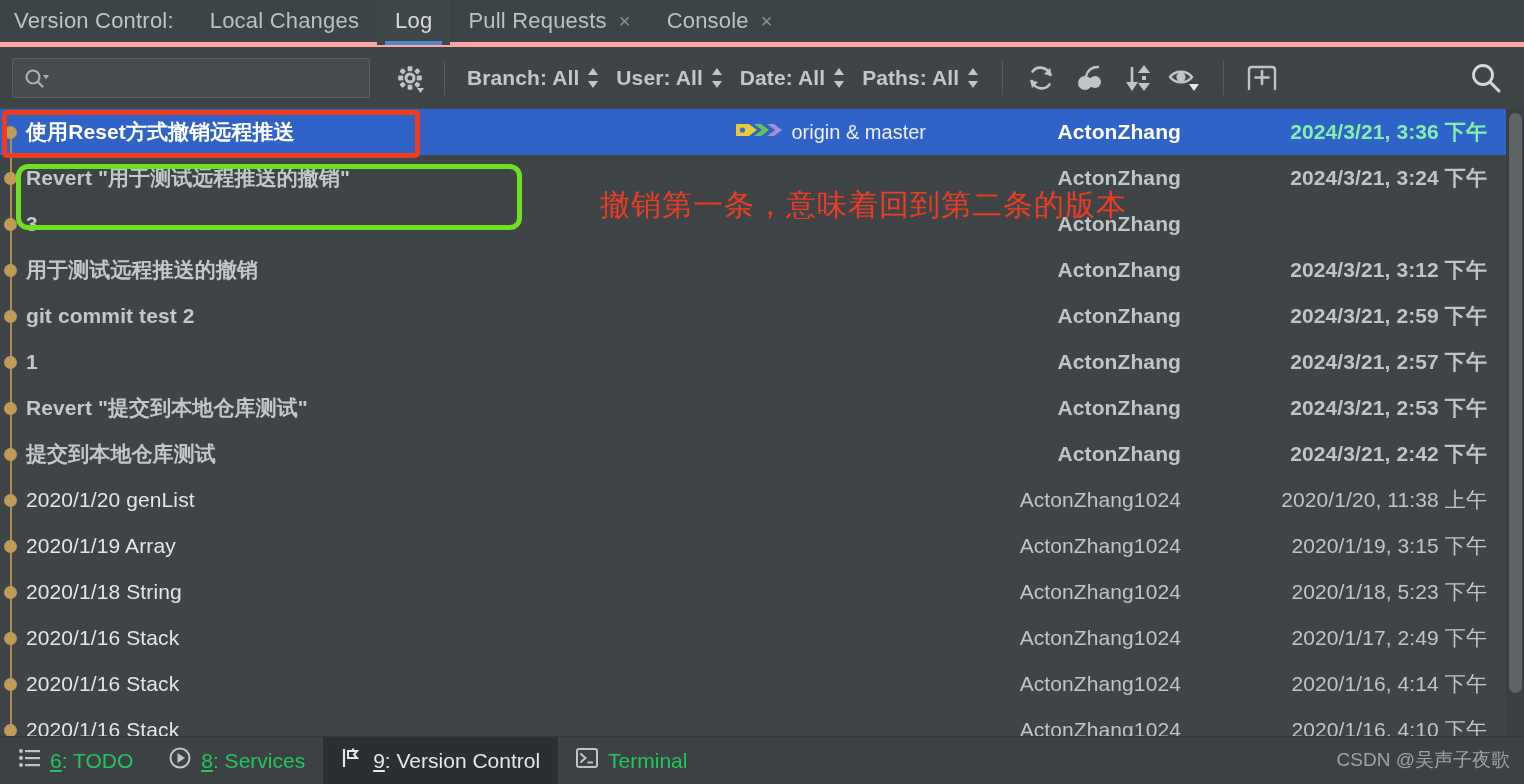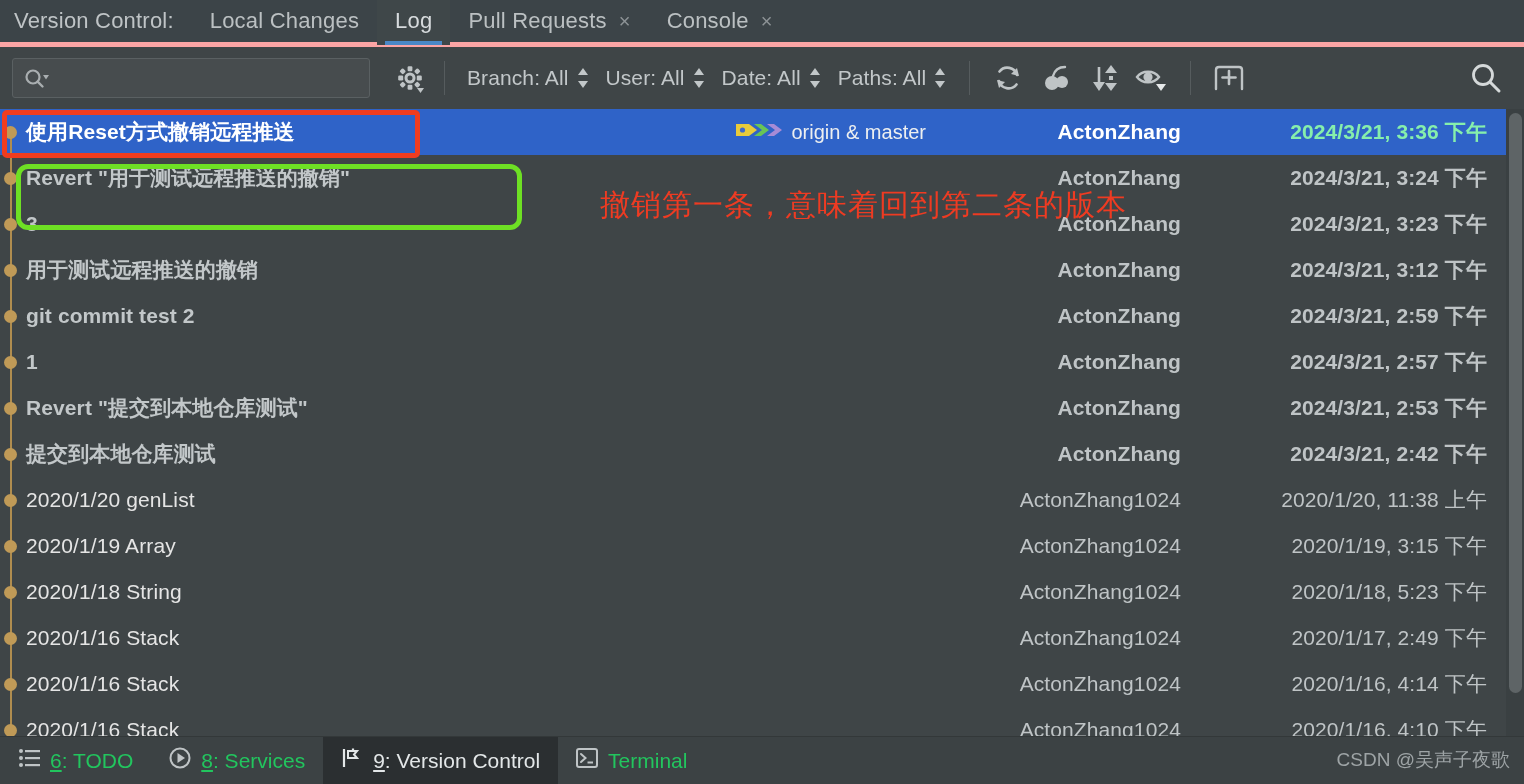--- a/index.html
+++ b/index.html
@@ -118,20 +118,21 @@
     margin: 0 14px;
   }
   .filter {
     color: #C2C7C9;
     font-size: 21px;
     display: flex;
     align-items: flex-start;
     padding: 0 8px;
     white-space: nowrap;
     letter-spacing: .1px;
+    font-weight: bold;
   }
   .filter .updown {
     margin-left: 7px;
     display: inline-flex;
     flex-direction: column;
     line-height: 0;
   }
   .icon-btn {
     width: 44px; height: 44px;
     display: flex; align-items: center; justify-content: center;
@@ -502,21 +503,20 @@
         <div class="date bold">2024/3/21, 3:24 下午</div>
       </div>
       <div class="row">
         <div class="graph">
           <div class="gline"></div>
           <div class="gdot"></div>
         </div>
         <div class="subject bold">3</div>
         <div class="refs"></div>
         <div class="author bold">ActonZhang</div>
-        <div class="date bold">2024/3/21, 3:23 下午</div>
       </div>
       <div class="row">
         <div class="graph">
           <div class="gline"></div>
           <div class="gdot"></div>
         </div>
         <div class="subject bold">用于测试远程推送的撤销</div>
         <div class="refs"></div>
         <div class="author bold">ActonZhang</div>
         <div class="date bold">2024/3/21, 3:12 下午</div>

